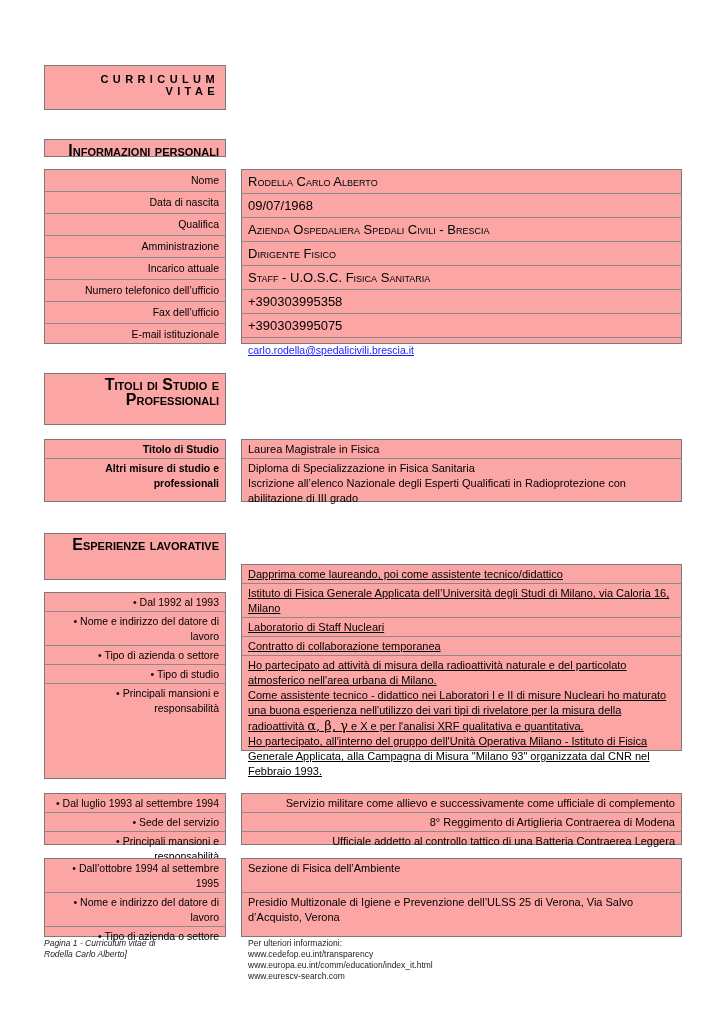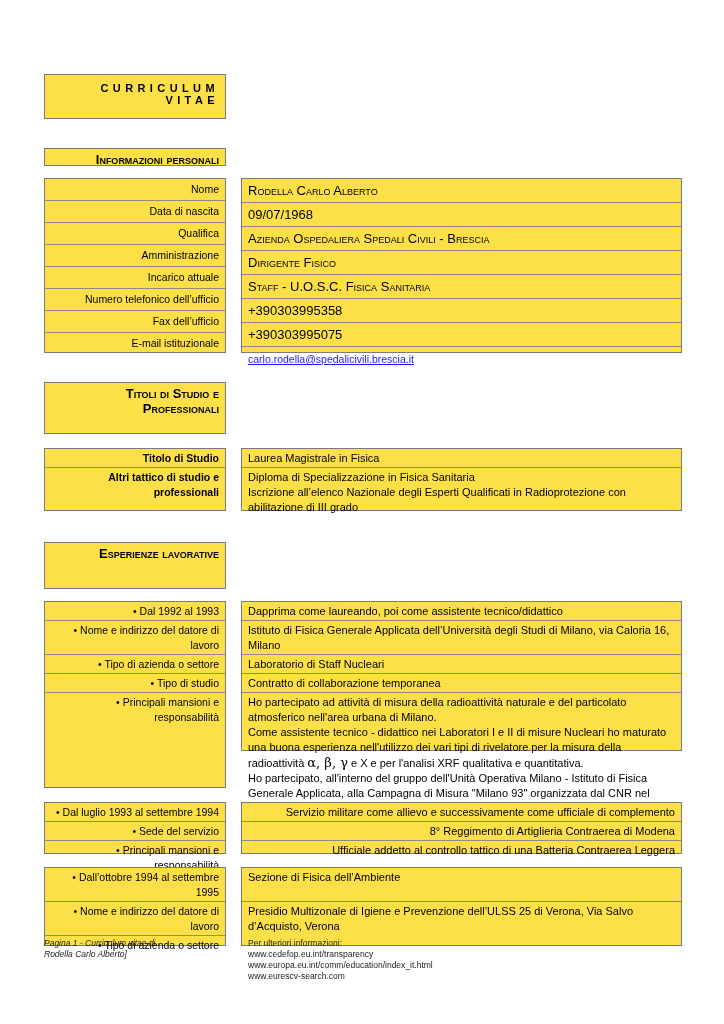--- a/index.html
+++ b/index.html
@@ -1,25 +1,25 @@
 <!DOCTYPE html>
 <html><head>
 <meta charset="utf-8">
 <style>
   html, body { margin: 0; padding: 0; background: #ffffff; }
   body {
     width: 724px; height: 1024px; position: relative; overflow: hidden;
     font-family: "Liberation Sans", sans-serif; color: #000;
   }
-  .box { position: absolute; border: 1px solid #7a7a7a; box-sizing: border-box; background: #fde047; margin-top: 9px; }
+  .box { position: absolute; border: 1px solid #7a7a7a; box-sizing: border-box; background: #fca5a5; }
   .lcol { left: 44px; width: 182px; }
   .rcol { left: 241px; width: 441px; }
 
   .cv-title { top: 65px; height: 45px; font-size: 11px; font-weight: bold; letter-spacing: 4.4px; text-align: right; padding: 7px 6px 0 0; }
-  .sec-head { font-size: 13px; font-weight: bold; font-variant: small-caps; text-align: right; padding: 3px 6px 0 0; line-height: 15px; }
+  .sec-head { font-size: 16px; font-weight: bold; font-variant: small-caps; text-align: right; padding: 3px 6px 0 0; line-height: 15px; }
 
   table.grid { border-collapse: collapse; width: 100%; }
   table.grid td { border-top: 1px solid #8a8a8a; padding: 0 6px; vertical-align: top; }
   table.grid tr:first-child td { border-top: none; }
 
   .lbl td { text-align: right; font-size: 10.5px; }
   .val td { font-size: 11px; }
 
   .pi-lbl td { height: 21px; line-height: 21px; }
   .pi-val td { height: 21px; line-height: 23px; font-size: 13px; }
@@ -106,21 +106,21 @@
   <div>Professionali</div>
 </div>
 
 <div class="box lcol" style="top:439px;height:63px;">
   <table class="grid lbl bold">
     <tbody>
         <tr>
           <td class="lh">Titolo di Studio</td>
         </tr>
     <tr>
-          <td class="lh">Altri tattico di studio e professionali</td>
+          <td class="lh">Altri misure di studio e professionali</td>
         </tr>
   </tbody>
     </table>
 </div>
 
 <div class="box rcol" style="top:439px;height:63px;">
   <table class="grid val">
     <tbody>
         <tr>
           <td class="lh">Laurea Magistrale in Fisica</td>
@@ -152,21 +152,21 @@
     <tr>
           <td class="lh">• Tipo di studio</td>
         </tr>
     <tr>
           <td class="lh">• Principali mansioni e responsabilità</td>
         </tr>
   </tbody>
     </table>
 </div>
 
-<div class="box rcol" style="top:592px;height:150px;">
+<div class="box rcol" style="top:564px;height:187px;text-decoration:underline;">
   <table class="grid val">
     <tbody>
         <tr>
           <td class="lh">Dapprima come laureando, poi come assistente tecnico/didattico</td>
         </tr>
     <tr>
           <td class="lh" style="height:30px;">Istituto di Fisica Generale Applicata dell’Università degli Studi di Milano, via Caloria 16, Milano</td>
         </tr>
     <tr>
           <td class="lh">Laboratorio di Staff Nucleari</td>

